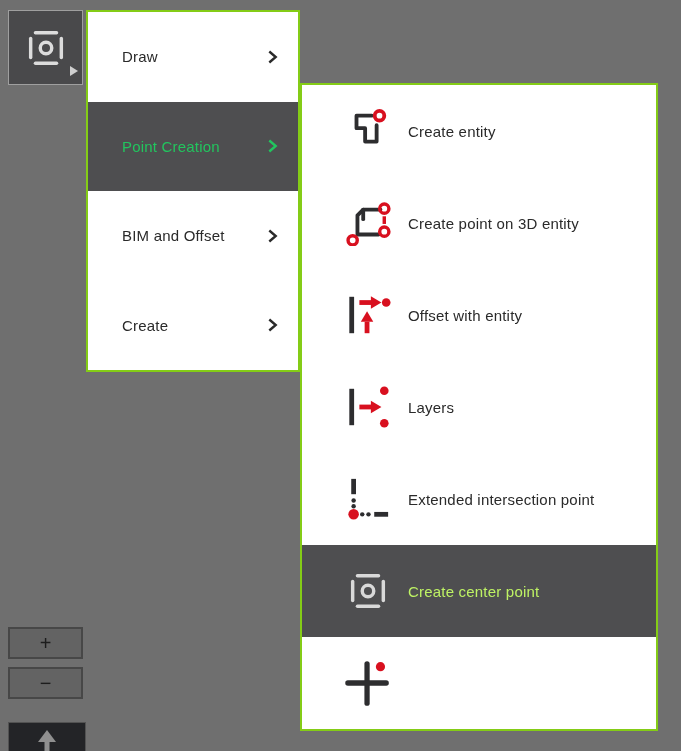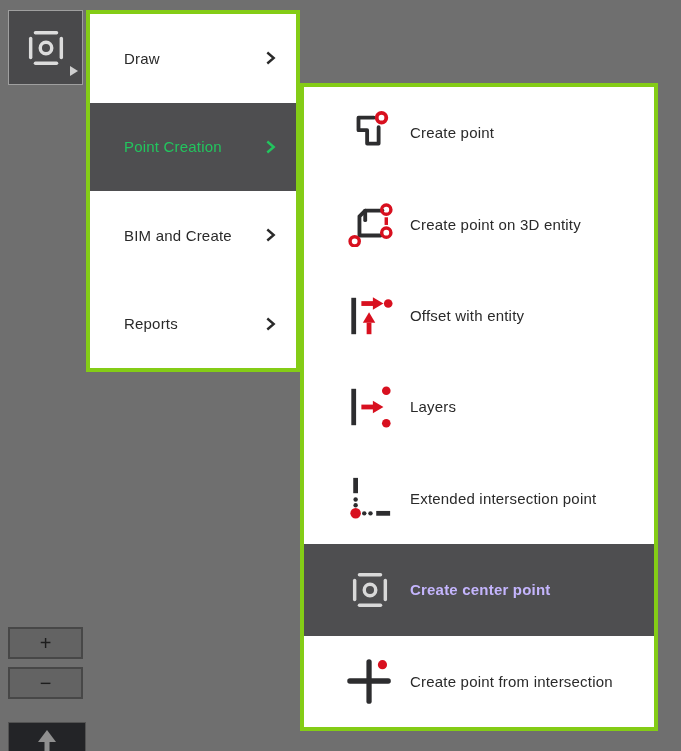--- a/index.html
+++ b/index.html
@@ -15,36 +15,36 @@
     position:absolute;left:8px;top:10px;width:75px;height:75px;
     background:#49494b;border:1px solid #9f9f9f;box-sizing:border-box;
     display:flex;align-items:center;justify-content:center;color:#dcdcdc;
   }
   .app-btn .corner{
     position:absolute;right:4px;bottom:8px;width:0;height:0;
     border-left:8px solid #cfcfcf;border-top:5px solid transparent;border-bottom:5px solid transparent;
   }
   
   .panel{
-    position:absolute;background:#ffffff;border:4px solid #84cc16;
+    position:absolute;background:#ffffff;border:2px solid #84cc16;
     box-sizing:border-box;display:flex;flex-direction:column;
   }
   #menu1{left:86px;top:10px;width:214px;height:362px;}
   #menu2{left:300px;top:83px;width:358px;height:648px;}
   .m1row{
     flex:1;display:flex;align-items:center;
     padding:0 20px 0 34px;color:#2a2a2a;font-size:15px;cursor:default;
   }
   .m1row .lbl{flex:1;letter-spacing:.2px;}
   .m1row.active{background:#4e4e50;color:#22c55e;}
   .chev{width:11px;height:16px;flex:none;}
   .m2row{
     flex:1;display:flex;align-items:center;color:#2a2a2a;font-size:15px;cursor:default;
   }
-  .m2row.active{background:#4e4e50;color:#c4b5fd;font-weight:bold;}
+  .m2row.active{background:#4e4e50;color:#bef264;}
   .icwrap{
     width:48px;height:48px;margin-left:42px;flex:none;
     display:flex;align-items:center;justify-content:center;
   }
   .m2row.active .icwrap{color:#d9d9d9;}
   .icwrap svg{width:46px;height:46px;}
   .m2row .lbl{margin-left:16px;letter-spacing:.2px;}
   
   .zoom-btn{
     position:absolute;left:8px;width:75px;height:32px;
@@ -177,41 +177,41 @@
         <use href="#chevron-right-icon"></use>
       </svg>
     </div>
     <div class="m1row active">
       <span class="lbl">Point Creation</span>
       <svg class="chev">
         <use href="#chevron-right-icon"></use>
       </svg>
     </div>
     <div class="m1row">
-      <span class="lbl">BIM and Create</span>
+      <span class="lbl">BIM and Offset</span>
       <svg class="chev">
         <use href="#chevron-right-icon"></use>
       </svg>
     </div>
     <div class="m1row">
-      <span class="lbl">Reports</span>
+      <span class="lbl">Create</span>
       <svg class="chev">
         <use href="#chevron-right-icon"></use>
       </svg>
     </div>
   </div>
 
 <div class="panel" id="menu2">
     <div class="m2row">
       <span class="icwrap">
         <svg>
           <use href="#create-point-icon"></use>
         </svg>
       </span>
-      <span class="lbl">Create point</span>
+      <span class="lbl">Create entity</span>
     </div>
     <div class="m2row">
       <span class="icwrap">
         <svg>
           <use href="#points-on-3d-entity-icon"></use>
         </svg>
       </span>
       <span class="lbl">Create point on 3D entity</span>
     </div>
     <div class="m2row">
@@ -245,21 +245,20 @@
         </svg>
       </span>
       <span class="lbl">Create center point</span>
     </div>
     <div class="m2row">
       <span class="icwrap">
         <svg>
           <use href="#point-from-intersection-icon"></use>
         </svg>
       </span>
-      <span class="lbl">Create point from intersection</span>
     </div>
   </div>
 
 <div class="zoom-btn" id="zoom-in">
   <span>+</span>
 </div>
 <div class="zoom-btn" id="zoom-out">
   <span>−</span>
 </div>
 <div class="pan-btn">

